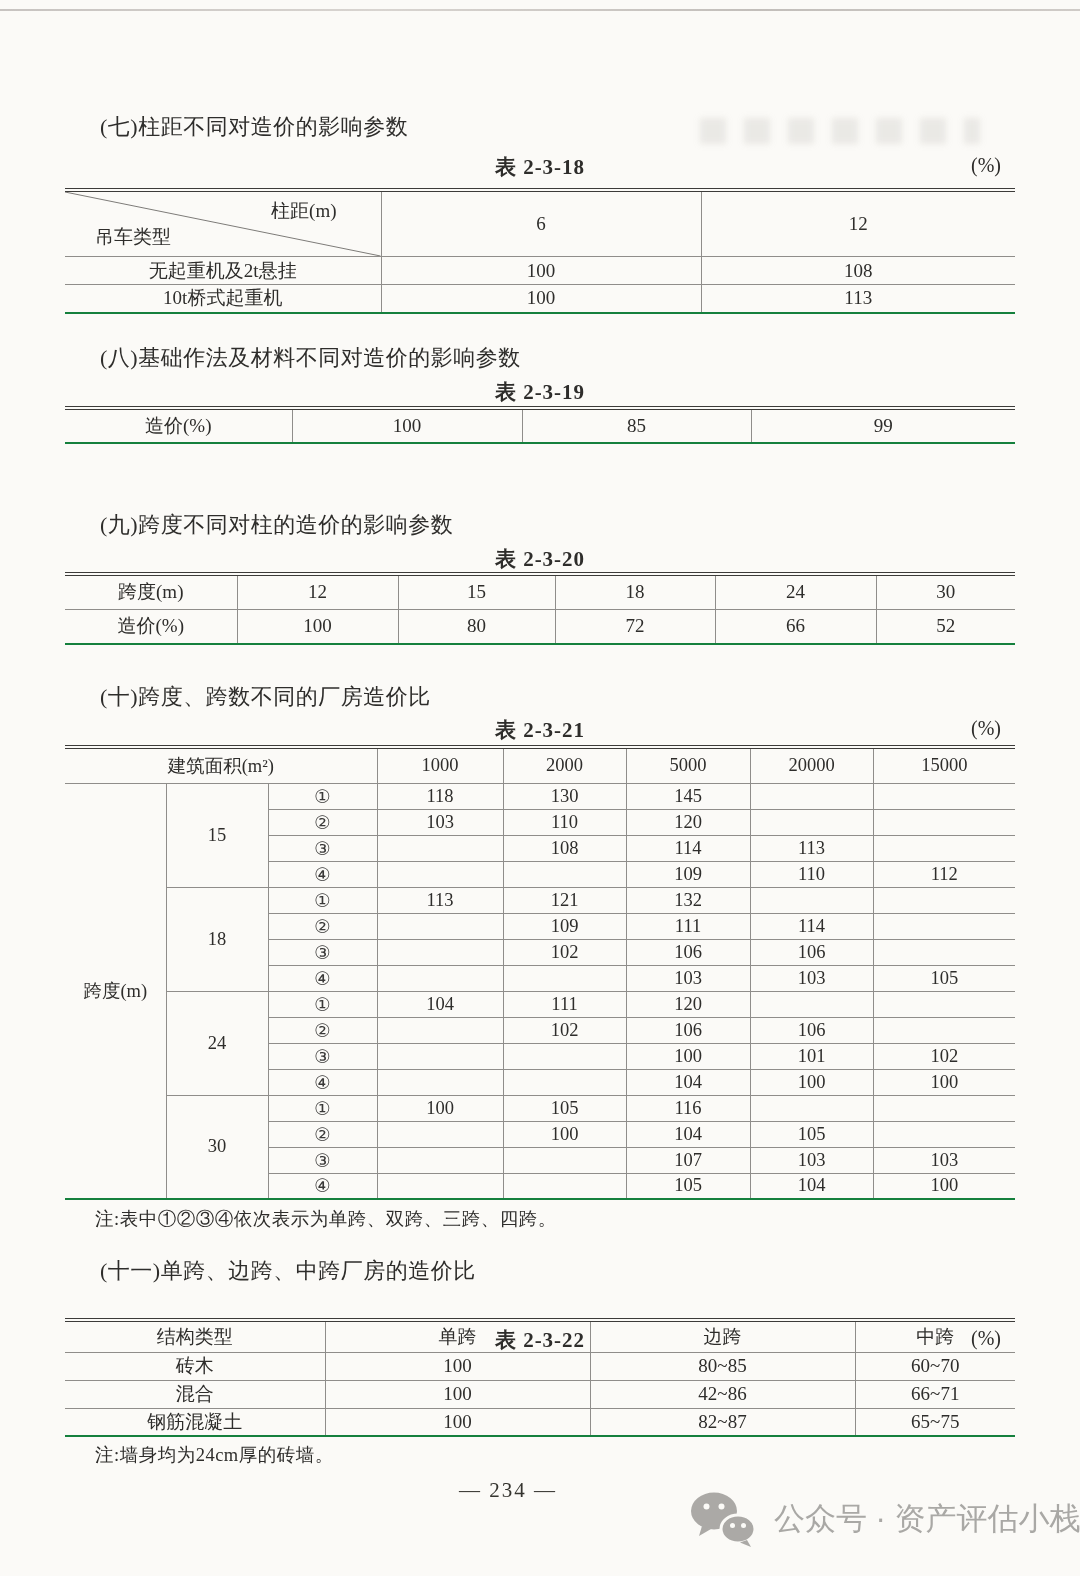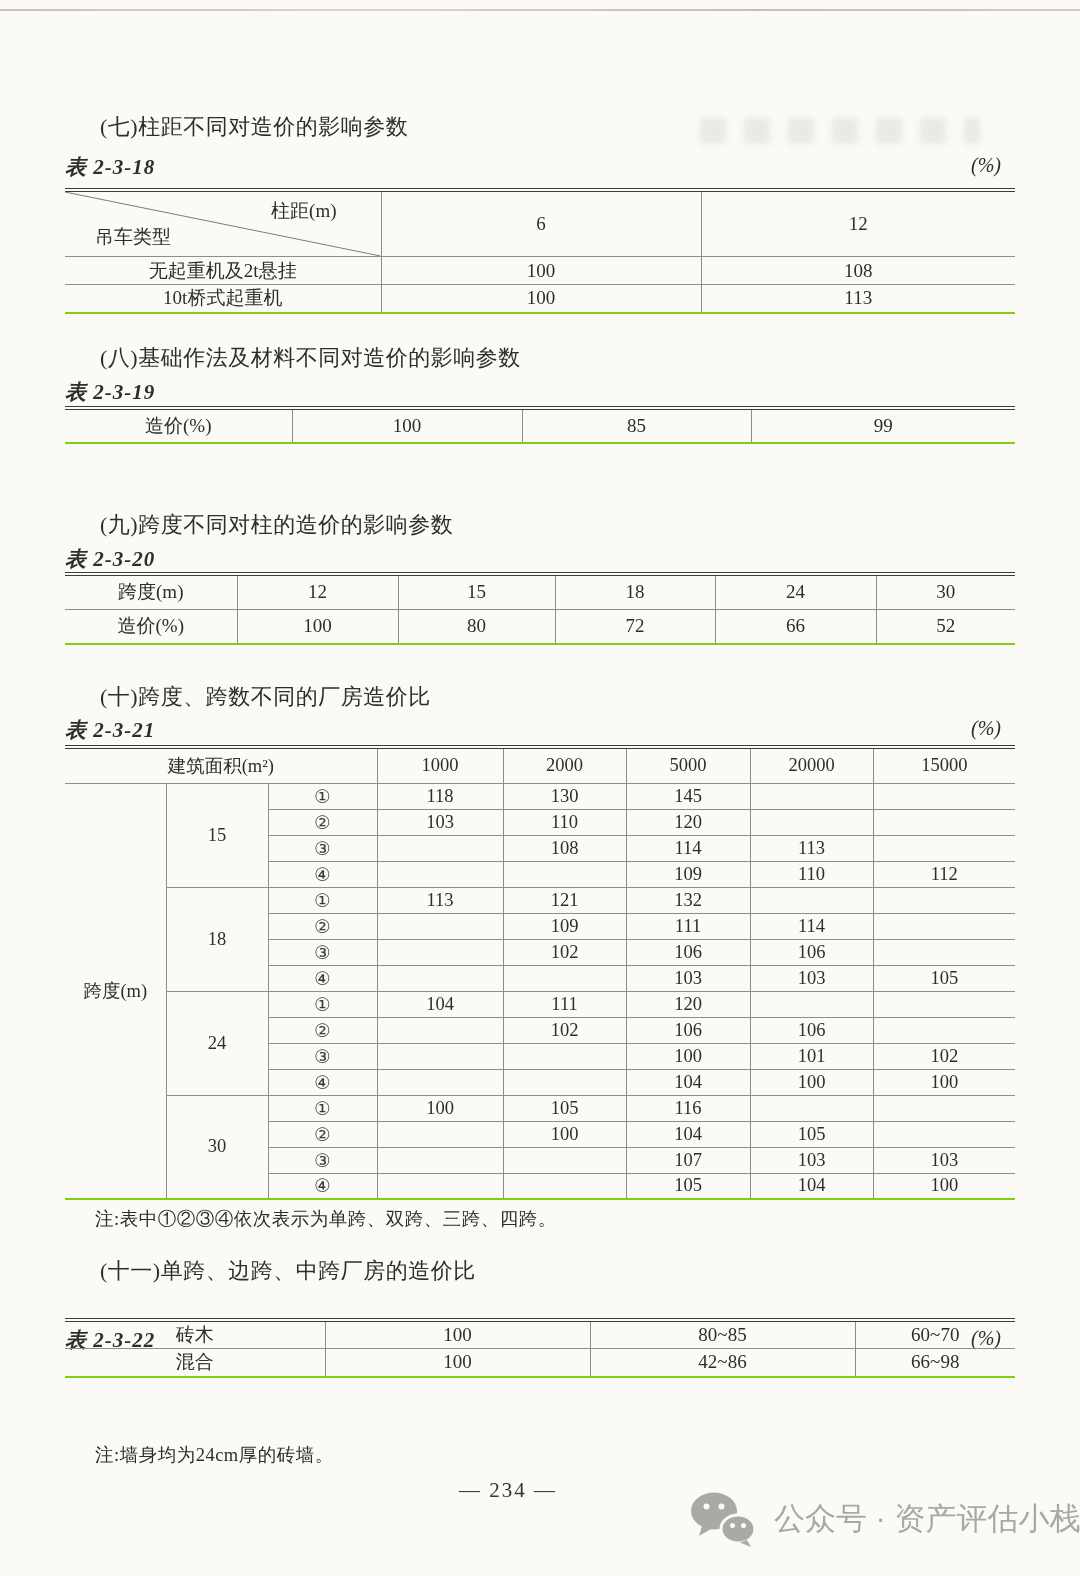--- a/index.html
+++ b/index.html
@@ -11,26 +11,26 @@
     overflow:hidden;
   }
   .top-rule{position:absolute;top:9px;left:0;width:1080px;height:2px;
     background:linear-gradient(90deg,#c7c3c0 0%,#d8d4d0 35%,#c2beba 70%,#cfcbc7 100%);}
   .smudge{position:absolute;top:118px;left:700px;width:280px;height:26px;
     background:repeating-linear-gradient(90deg,rgba(160,158,152,.18) 0 26px,rgba(0,0,0,0) 26px 44px);
     filter:blur(3px);}
   .content{position:absolute;left:65px;top:0;width:950px;}
 
   .sec-title{position:absolute;left:35px;font-size:22px;letter-spacing:.5px;white-space:nowrap;}
-  .cap-row{position:absolute;left:0;width:950px;font-style:italic;}
+  .cap-row{position:absolute;left:0;width:950px;text-align:center;}
   .cap-text{font-weight:bold;font-size:21px;letter-spacing:1px;}
   .cap-unit{position:absolute;right:14px;top:1px;font-size:20px;font-weight:normal;}
 
   table{border-collapse:collapse;table-layout:fixed;width:950px;
-    border-top:4px double #3c3b39;border-bottom:2px solid #84cc16;}
+    border-top:4px double #3c3b39;border-bottom:2px solid #15803d;}
   td{border:1px solid #8f8d8a;text-align:center;font-size:19px;padding:0 4px;
      vertical-align:middle;overflow:hidden;}
   td:first-child{border-left:none;}
   td:last-child{border-right:none;}
   tr.gs td{border-top-color:#5c5a57;}
 
   
   .t1{position:absolute;top:188px;}
   .t1 .hrow{height:64px;}
   .t1 .drow{height:28px;}
@@ -337,31 +337,43 @@
     <span class="cap-unit">(%)</span>
   </div>
   <table class="t5">
     <colgroup>
         <col style="width:260px">
         <col style="width:265px">
         <col style="width:265px">
         <col style="width:160px">
       </colgroup>
     <tbody>
+        <tr class="hrow">
+      <td>结构类型</td>
+      <td>单跨</td>
+      <td>边跨</td>
+      <td>中跨</td>
+    </tr>
     <tr class="drow">
       <td>砖木</td>
       <td>100</td>
       <td>80~85</td>
       <td>60~70</td>
     </tr>
     <tr class="drow">
       <td>混合</td>
       <td>100</td>
       <td>42~86</td>
-      <td>66~98</td>
+      <td>66~71</td>
+    </tr>
+    <tr class="drow">
+      <td>钢筋混凝土</td>
+      <td>100</td>
+      <td>82~87</td>
+      <td>65~75</td>
     </tr>
   </tbody>
     </table>
   <div class="note" style="top:1442px">注:墙身均为24cm厚的砖墙。</div>
 
 </div>
 
 <div class="pageno">— 234 —</div>
 
 <div class="wechat">

